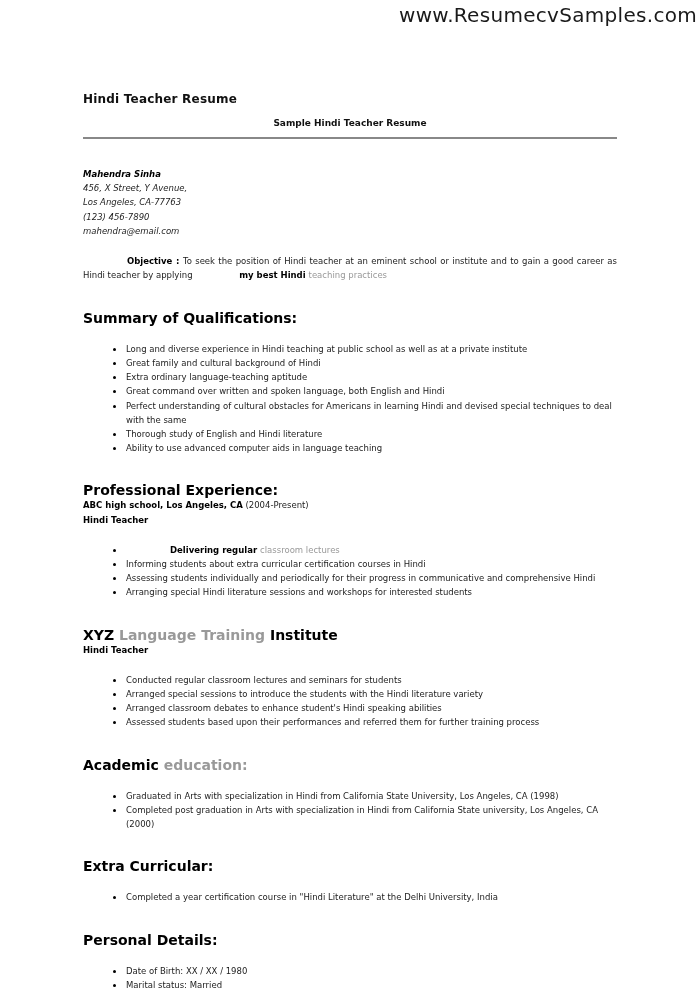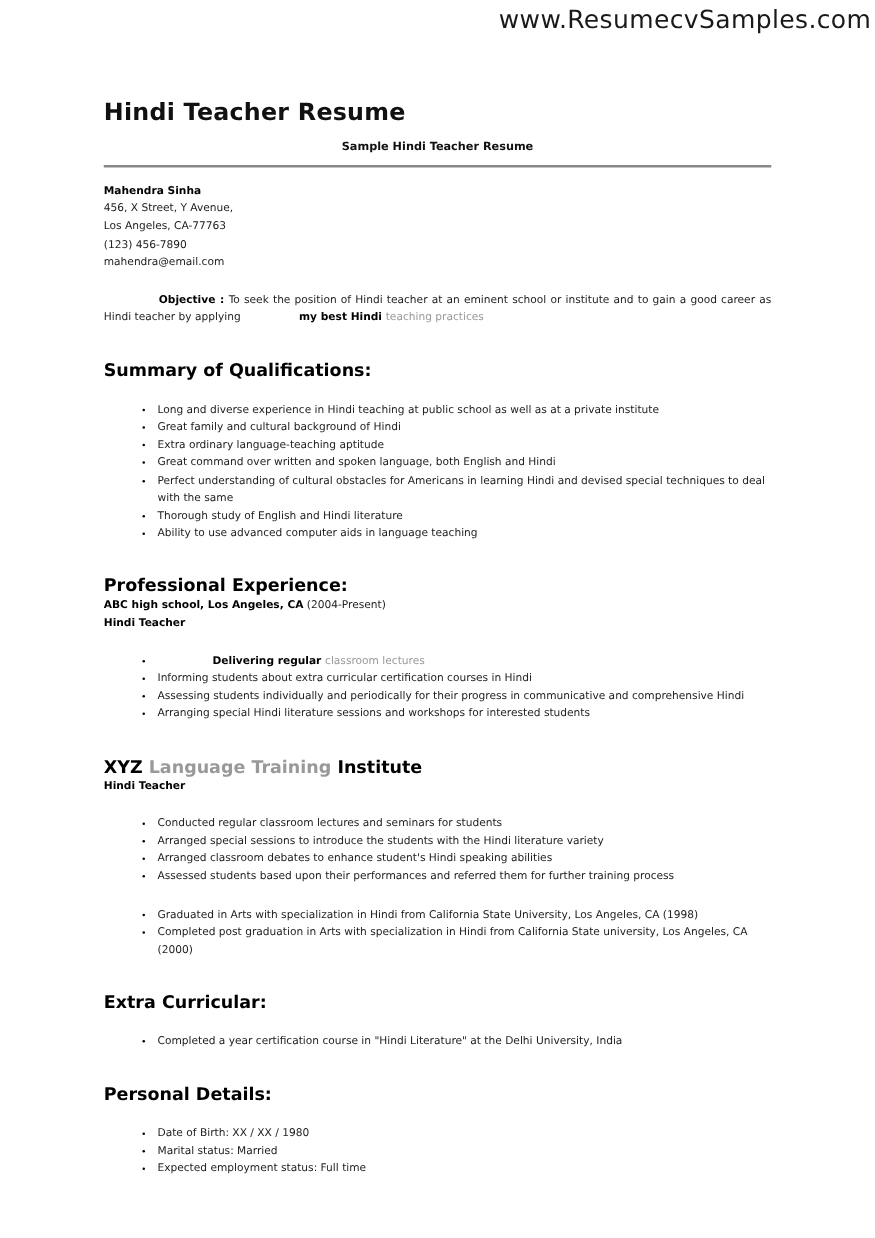--- a/index.html
+++ b/index.html
@@ -16,39 +16,39 @@
   .site-header {
     text-align: right;
     font-size: 20px;
     color: #1a1a1a;
     letter-spacing: 0.3px;
     padding: 3px 3px 0 8px;
     line-height: 24px;
   }
   .content { margin: 0 83px; width: 534px; }
   .doc-title {
-    font-size: 19px;
+    font-size: 12px;
     font-weight: bold;
     color: #111111;
-    margin-top: 52px;
+    margin-top: 65px;
     letter-spacing: 0.2px;
   }
   .doc-subtitle {
     text-align: center;
     font-size: 9px;
     font-weight: bold;
     color: #111111;
     margin-top: 12px;
   }
   .rule {
     border: none;
     border-top: 2px solid #888888;
     margin: 9px 0 0 0;
   }
-  .contact { margin-top: 12px; line-height: 14.2px; }
+  .contact { margin-top: 28px; line-height: 14.2px; font-style: italic; }
   .contact-name { font-weight: bold; color: #000000; }
   .objective { margin: 16px 0 0 0; line-height: 14.4px; text-align: justify; }
   .b { font-weight: bold; color: #000000; padding-left: 44px; }
   .kw { color: #999999; font-weight: normal; text-align: right; }
   .kw-b { color: #999999; font-weight: bold; }
   .section-heading {
     font-size: 14px;
     font-weight: bold;
     color: #000000;
     margin: 27px 0 0 0;
@@ -114,20 +114,21 @@
 
   <div class="section-heading"><span>XYZ </span><span class="kw-b">Language Training </span><span>Institute</span></div>
   <div class="exp-role">Hindi Teacher</div>
   <ul class="bullets">
     <li>Conducted regular classroom lectures and seminars for students</li>
     <li>Arranged special sessions to introduce the students with the Hindi literature variety</li>
     <li>Arranged classroom debates to enhance student's Hindi speaking abilities</li>
     <li>Assessed students based upon their performances and referred them for further training process</li>
   </ul>
 
+  <div class="section-heading"><span>Academic </span><span class="kw-b">education:</span></div>
   <ul class="bullets">
     <li>Graduated in Arts with specialization in Hindi from California State University, Los Angeles, CA (1998)</li>
     <li>Completed post graduation in Arts with specialization in Hindi from California State university, Los Angeles, CA (2000)</li>
   </ul>
 
   <div class="section-heading">Extra Curricular:</div>
   <ul class="bullets">
     <li>Completed a year certification course in "Hindi Literature" at the Delhi University, India</li>
   </ul>
 

